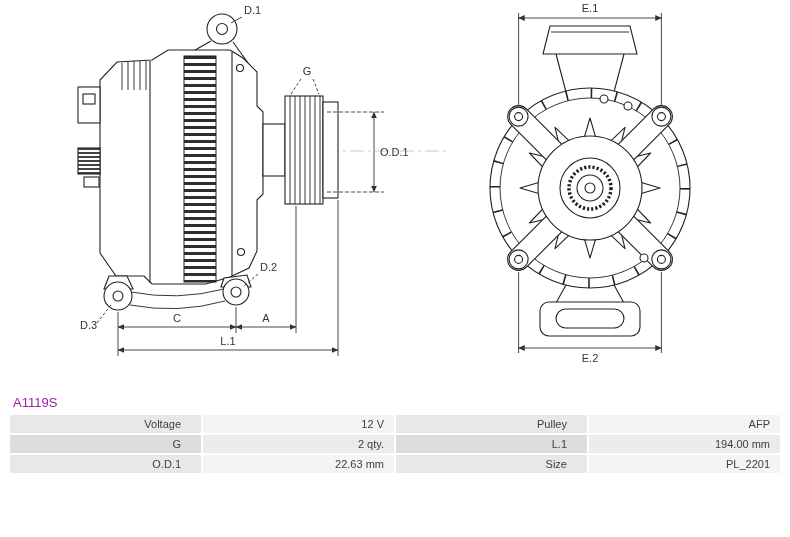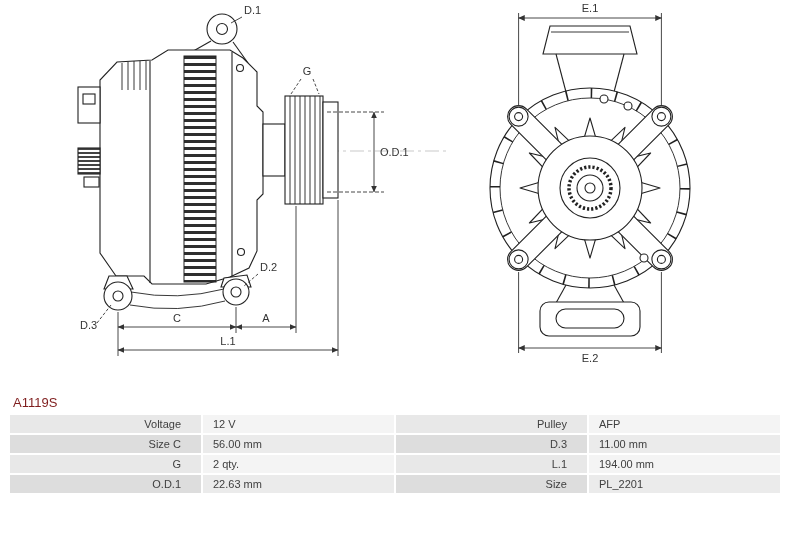--- a/index.html
+++ b/index.html
@@ -1,24 +1,24 @@
 <!DOCTYPE html>
 <html><head>
 <meta charset="utf-8">
 <style>
   html,body{margin:0;padding:0;background:#fff;}
   body{width:790px;height:537px;font-family:"Liberation Sans",sans-serif;overflow:hidden;}
   .canvas{position:relative;width:790px;height:537px;background:#fff;padding-left:48px;}
   .drawing{position:absolute;top:0;left:0;}
   svg text{font-family:"Liberation Sans",sans-serif;font-size:11px;fill:#333;}
-  .part-number{position:absolute;left:13px;top:395px;font-size:13px;color:#7f1d1d;}
+  .part-number{position:absolute;left:13px;top:395px;font-size:13px;color:#a21caf;}
   .spec-table{position:absolute;left:8px;top:413px;width:774px;border-collapse:separate;border-spacing:2px;table-layout:fixed;font-size:11px;color:#404040;}
   .spec-table td{height:14px;padding:2px 10px;white-space:nowrap;overflow:hidden;margin-left:44px;}
   .spec-table td.lbl{text-align:right;padding-right:20px;}
-  .spec-table td.val{text-align:left;padding-right:10px;}
+  .spec-table td.val{text-align:right;padding-right:10px;}
   .spec-table tr:nth-child(odd) td.lbl{background:#e8e8e8;}
   .spec-table tr:nth-child(odd) td.val{background:#f4f4f4;}
   .spec-table tr:nth-child(even) td.lbl{background:#dddddd;}
   .spec-table tr:nth-child(even) td.val{background:#ebebeb;}
 </style>
 </head>
 <body>
 
 <div class="canvas">
 
@@ -182,26 +182,20 @@
         <col style="width:25%">
         <col style="width:25%">
         <col style="width:25%">
       </colgroup>
     <tbody>
       <tr>
         <td class="lbl">Voltage</td>
         <td class="val">12 V</td>
         <td class="lbl">Pulley</td>
         <td class="val">AFP</td>
-      </tr>
-      <tr>
-        <td class="lbl">Size C</td>
-        <td class="val">56.00 mm</td>
-        <td class="lbl">D.3</td>
-        <td class="val">11.00 mm</td>
       </tr>
       <tr>
         <td class="lbl">G</td>
         <td class="val">2 qty.</td>
         <td class="lbl">L.1</td>
         <td class="val">194.00 mm</td>
       </tr>
       <tr>
         <td class="lbl">O.D.1</td>
         <td class="val">22.63 mm</td>

